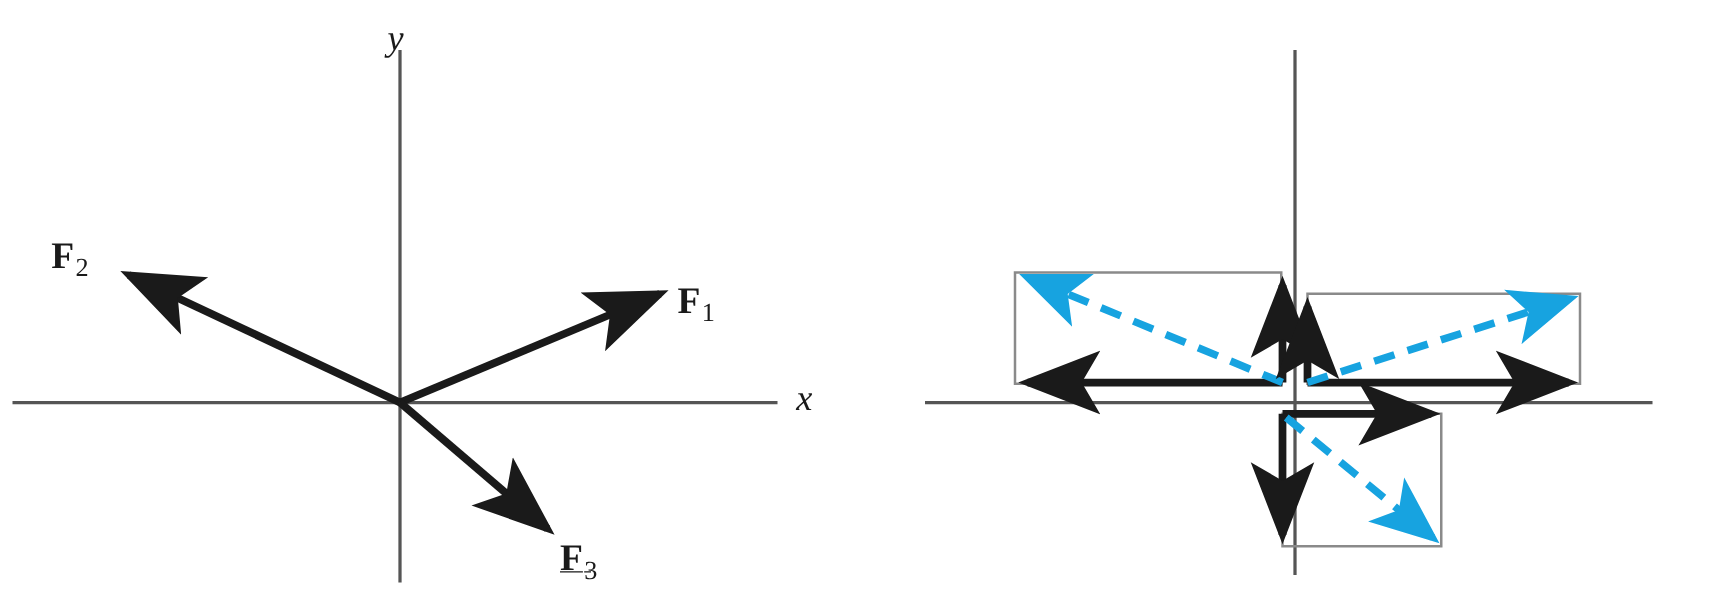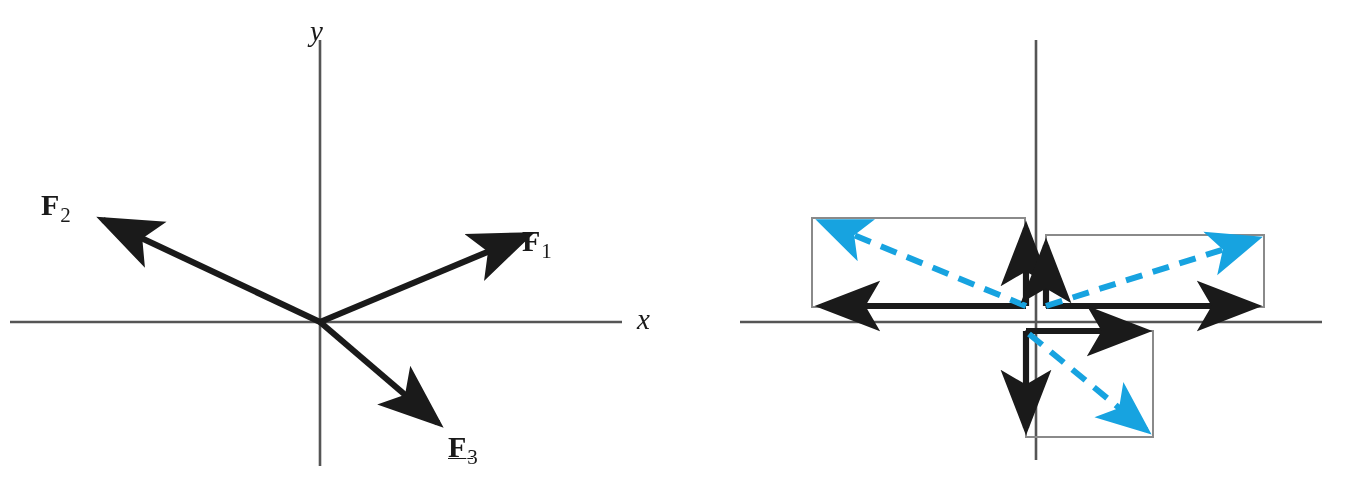--- a/index.html
+++ b/index.html
@@ -86,21 +86,21 @@
       <line x1="320" y1="322" x2="103" y2="220" stroke="#1a1a1a" stroke-width="6.2" marker-end="url(#arrowBlackL)"></line>
       <line x1="320" y1="322" x2="438" y2="423" stroke="#1a1a1a" stroke-width="6.2" marker-end="url(#arrowBlackL)"></line>
     </svg>
 
     <div class="axis-lbl" style="left:637px; top:305px;">x</div>
     <div class="axis-lbl" style="left:310px; top:17px;">y</div>
 
     <div class="lbl" style="left:41px; top:190px;">
       <span class="bf">F</span><span class="subn">2</span>
     </div>
-    <div class="lbl" style="left:522px; top:226px;">
+    <div class="lbl" style="left:542px; top:226px;">
       <span class="bf">F</span><span class="subn">1</span>
     </div>
     <div class="lbl" style="left:448px; top:432px;text-decoration:underline;">
       <span class="bf">F</span><span class="subn">3</span>
     </div>
   </div>
 
   <div class="panel" id="panel-right">
     <svg viewBox="683 0 684 481" preserveAspectRatio="none">
       <defs>

